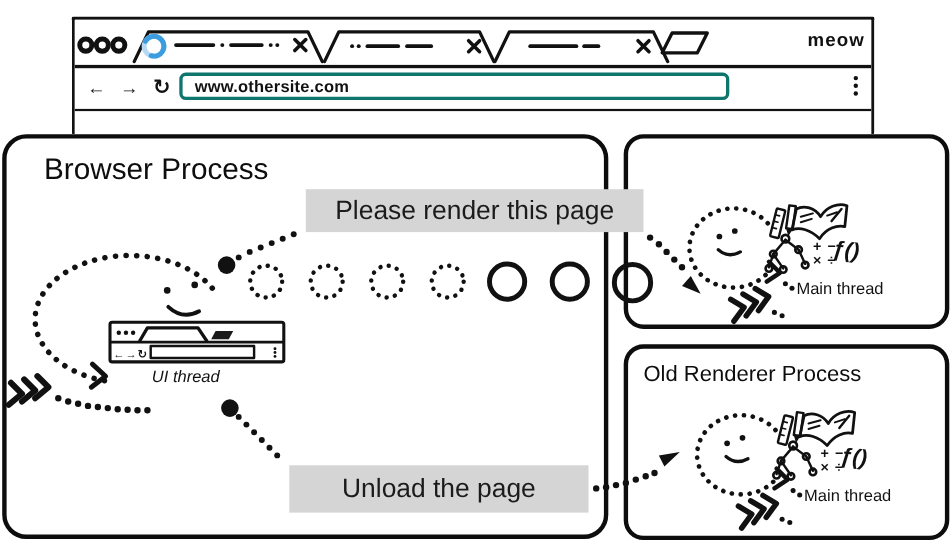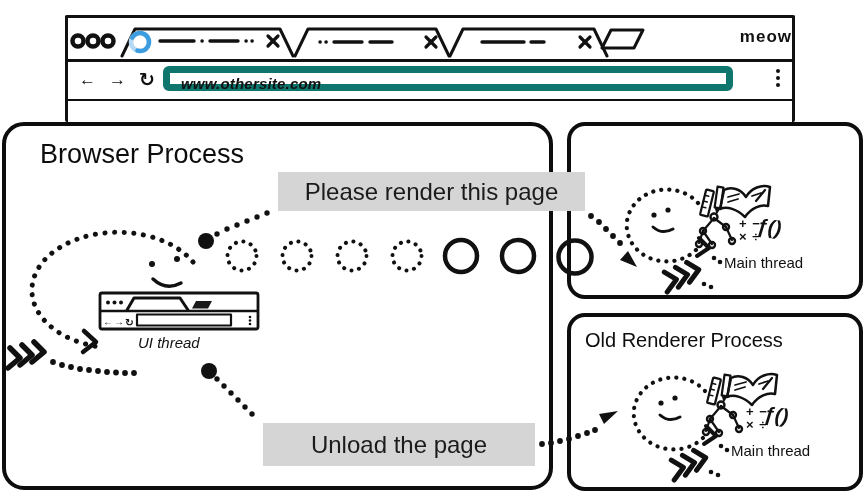--- a/index.html
+++ b/index.html
@@ -1,26 +1,26 @@
 <!DOCTYPE html>
 <html><head>
 <meta charset="utf-8">
 <style>
   html,body{margin:0;padding:0;background:#fff;}
   #stage{position:relative;width:865px;height:504px;background:#ffffff;overflow:hidden;
          font-family:"Liberation Sans","DejaVu Sans",sans-serif;color:#111;}
-  .abs{position:absolute;text-align:right;}
+  .abs{position:absolute;}
   
   #chrome{left:65px;top:15px;width:730px;height:107px;border:3px solid #111;border-bottom:none;
           border-radius:2px;background:#fff;z-index:1;box-sizing:border-box;}
   #tabstrip{position:absolute;left:0;top:0;width:100%;height:41px;border-bottom:3px solid #111;}
   #urlrow-divider{position:absolute;left:0;top:81px;width:100%;height:2px;background:#111;}
   .navglyph{position:absolute;font-size:17px;font-weight:bold;color:#111;line-height:1;z-index:2;}
-  #urlbox{left:163px;top:66px;width:570px;height:25px;border:7px solid #0f766e;border-radius:6px;
-          background:#fff;z-index:2;box-sizing:border-box;font-style:italic;}
+  #urlbox{left:163px;top:66px;width:500px;height:25px;border:3px solid #0f766e;border-radius:6px;
+          background:#fff;z-index:2;box-sizing:border-box;}
   #urltext{position:absolute;left:11px;top:2px;font-size:15px;font-weight:bold;letter-spacing:.2px;}
   #menu-dots{left:772px;top:66px;width:12px;height:24px;z-index:2;}
   #menu-dots i{position:absolute;left:4px;width:4px;height:4px;border-radius:50%;background:#111;}
   #brand{left:734px;top:27px;width:58px;font-size:17px;font-weight:bold;letter-spacing:1px;z-index:2;}
   
   .pbox{border:4px solid #0d0d0d;border-radius:18px;background:#fff;z-index:2;box-sizing:border-box;}
   #browser-box{left:2px;top:122px;width:551px;height:368px;border-radius:22px;}
   #new-box{left:567px;top:122px;width:296px;height:177px;}
   #old-box{left:567px;top:313px;width:296px;height:178px;}
   .ptitle{position:absolute;font-weight:normal;color:#0d0d0d;z-index:4;white-space:nowrap;}

